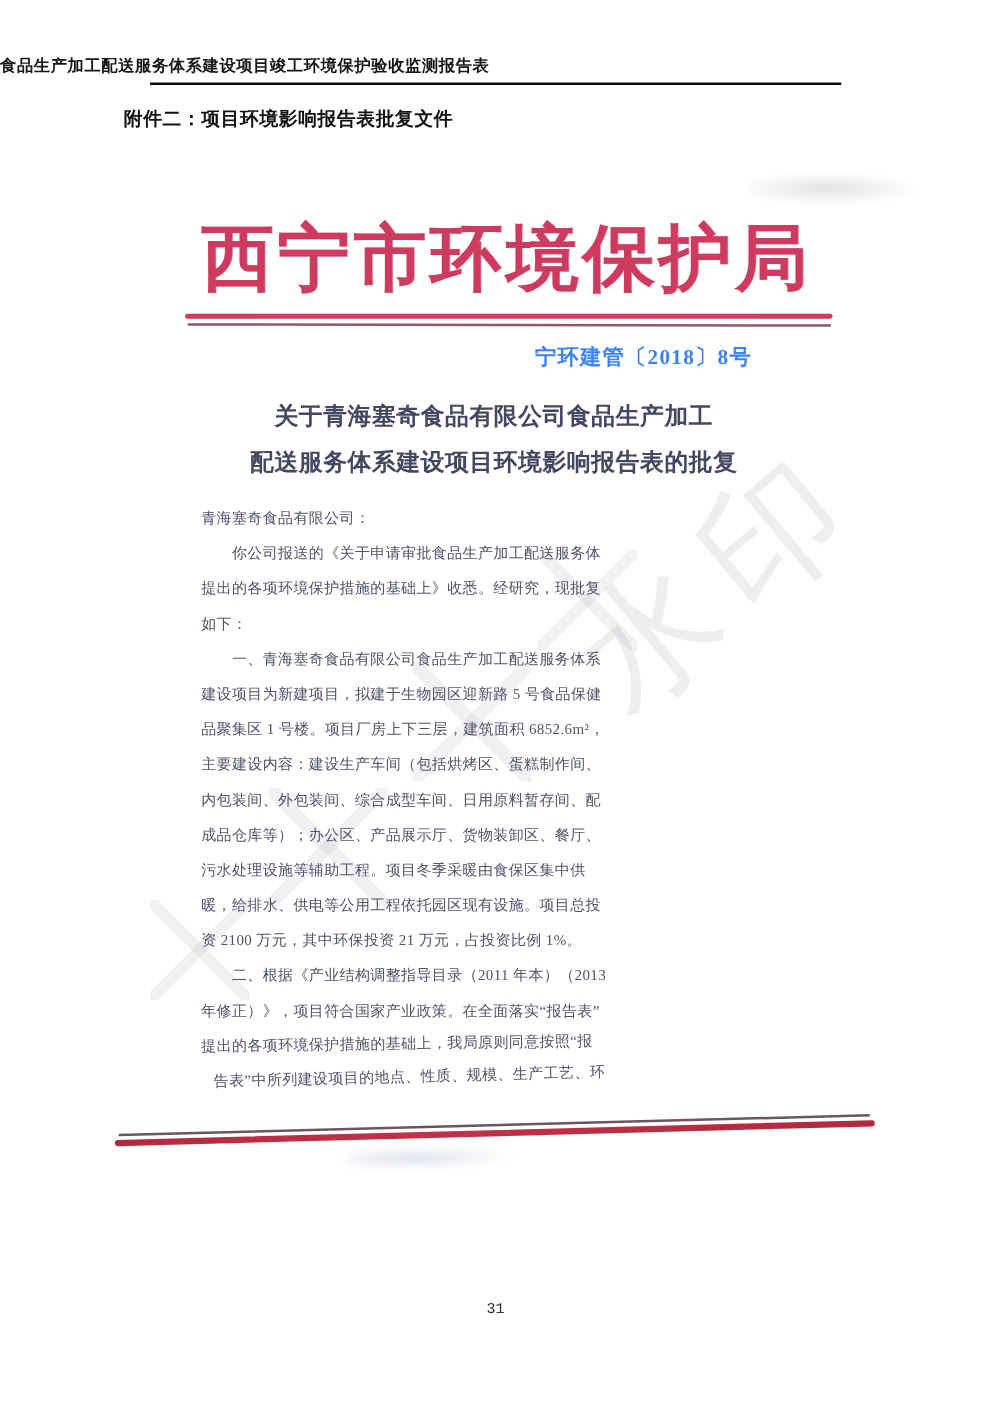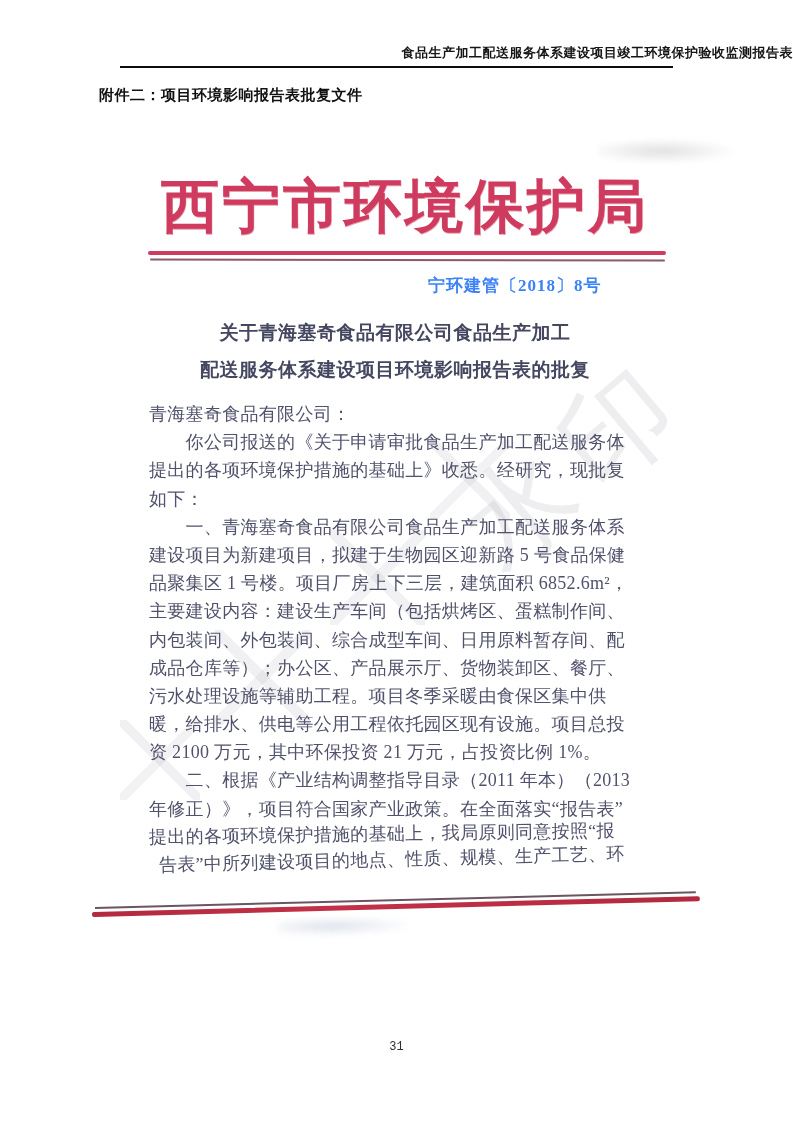--- a/index.html
+++ b/index.html
@@ -6,21 +6,21 @@
   .page{
     position:relative;
     width:793px;height:1122px;
     background:#ffffff;
     overflow:hidden;
     font-family:"Liberation Serif","DejaVu Serif",serif;
   }
   
   .report-header{
     position:absolute;top:44px;left:0;width:100%;
-    text-align:right;font-size:13px;font-weight:bold;color:#161616;
+    text-align:left;font-size:13px;font-weight:bold;color:#161616;
     letter-spacing:0.5px;
   }
   .report-header-rule{
     position:absolute;top:66px;left:120px;width:553px;height:2px;
     background:#0c0c0c;
   }
   .attachment-label{
     position:absolute;top:86px;left:99px;
     font-size:15px;font-weight:bold;color:#111111;
     letter-spacing:0.5px;
@@ -77,22 +77,22 @@
     background:
       linear-gradient(45deg, transparent 46%, rgba(128,128,144,0.13) 46%, rgba(128,128,144,0.13) 54%, transparent 54%),
       linear-gradient(-45deg, transparent 46%, rgba(128,128,144,0.11) 46%, rgba(128,128,144,0.11) 54%, transparent 54%);
   }
   .wm1{left:330px;top:530px;}
   .wm2{left:215px;top:630px;}
   .wm3{left:120px;top:720px;width:80px;height:80px;}
   .wm4{left:430px;top:440px;width:80px;height:80px;}
   
   .doc-body{
-    position:absolute;left:149px;top:400px;width:500px;
-    color:#50526b;font-size:18px;letter-spacing:0.3px;
+    position:absolute;left:161px;top:400px;width:500px;
+    color:#50526b;font-size:12px;letter-spacing:0.3px;
   }
   .b-line{
     height:28.2px;line-height:28.2px;white-space:pre;
   }
   .b-line.tilt1{transform:rotate(-0.8deg);transform-origin:left center;}
   .b-line.tilt2{transform:rotate(-1.4deg);transform-origin:left center;margin-left:10px;}
   
   .edge-line-dark{
     position:absolute;left:95px;top:907px;width:601px;height:1.6px;
     background:#6a5560;transform:rotate(-1.5deg);transform-origin:left center;

